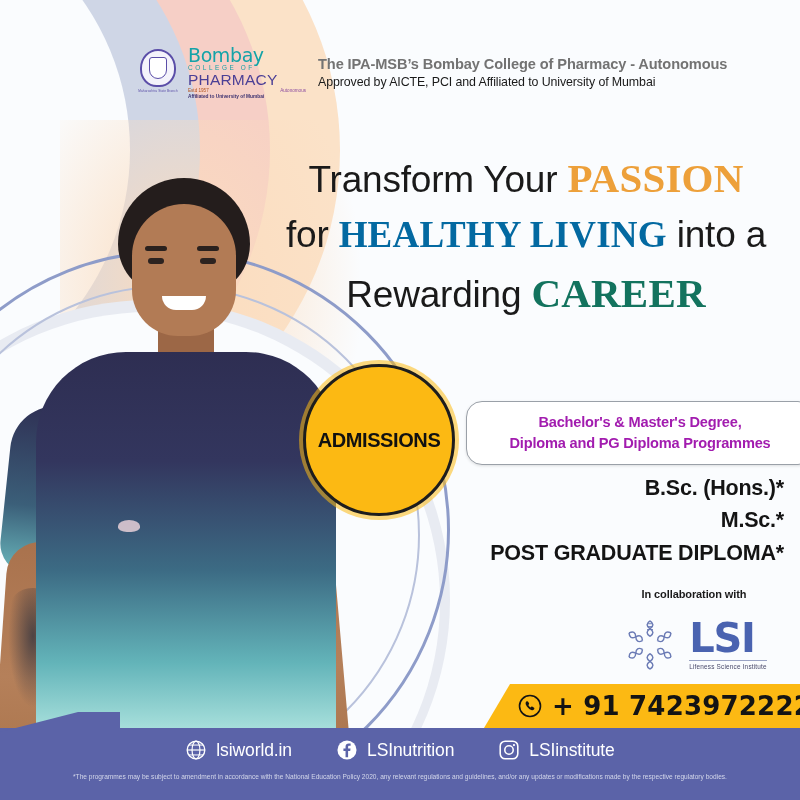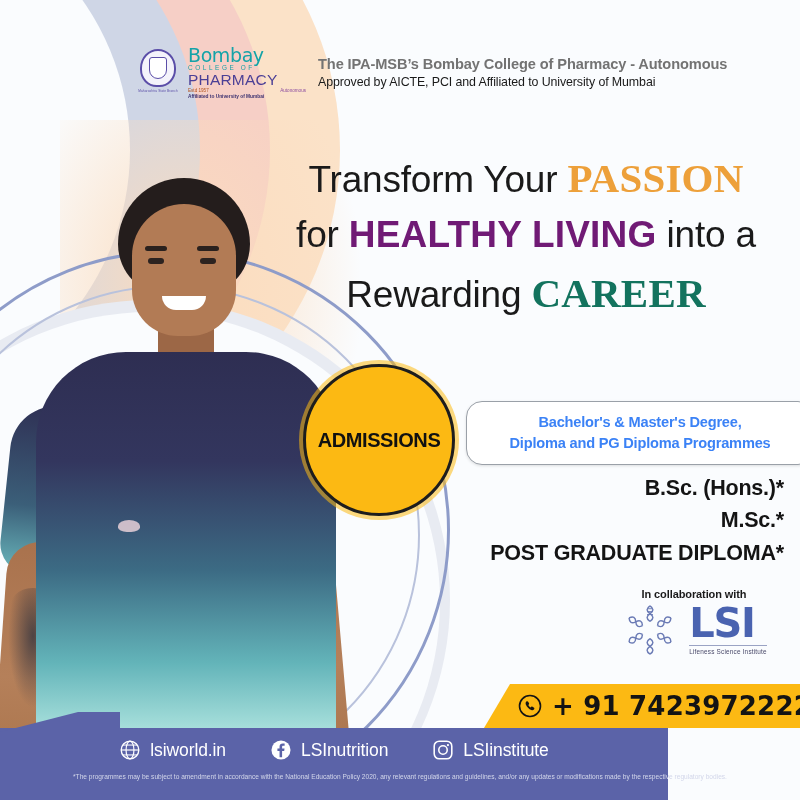--- a/index.html
+++ b/index.html
@@ -118,68 +118,68 @@
   .bcp-sub .auto { color:#8d4fa0; }
   .bcp-affil { font-size:4.8px; color:#3c3170; font-weight:bold; line-height:1.3; }
   .htxt { margin-left:2px; }
   .htxt .h1 { font-size:14.6px; font-weight:bold; color:#737373; letter-spacing:-.1px; white-space:nowrap; }
   .htxt .h2 { font-size:12.4px; color:#1a1a1a; letter-spacing:-.1px; white-space:nowrap; margin-top:3px; }
 
   
   .headline { position:absolute; left:252px; top:148px; width:548px; text-align:center; z-index:13; }
   .hl { font-size:37px; color:#1a1a1a; line-height:1.47; letter-spacing:-.2px; white-space:nowrap; }
   .hl .pass { font-family:"Liberation Serif", serif; font-weight:bold; color:#eda03a; font-size:41px; letter-spacing:.2px; }
-  .hl .heal { font-family:Liberation Sans, sans-serif; font-weight:bold; color:#701a75; font-size:37px; letter-spacing:.2px; }
+  .hl .heal { font-family:Liberation Serif, serif; font-weight:bold; color:#0369a1; font-size:37px; letter-spacing:.2px; }
   .hl .care { font-family:Liberation Serif, serif; font-weight:bold; color:#13735e; font-size:41px; letter-spacing:.2px; }
 
   
   .badge {
     position:absolute; left:303px; top:364px; width:152px; height:152px; border-radius:50%;
     background:#fcb913; border:3px solid #1d1d1d; z-index:16;
     display:flex; flex-direction:column; align-items:center; justify-content:center;
     box-shadow:0 0 0 4px rgba(252,185,19,.55);
   }
   .badge-top { font-size:20px; font-weight:bold; color:#111; letter-spacing:-.4px; }
   .badge-bot { font-size:37px; font-weight:bold; color:#111; letter-spacing:-.6px; line-height:1; margin-top:1px; }
 
   
   .pill {
     position:absolute; left:466px; top:401px; width:348px; padding:10px 16px 11px 16px;
     background:#fff; border:1.5px solid #9aa0a8; border-radius:16px; z-index:15;
     text-align:center; box-shadow:0 1px 3px rgba(0,0,0,.12);
   }
-  .pill div { font-size:14.6px; font-weight:bold; color:#3b82f6; line-height:1.42; letter-spacing:-.2px; white-space:nowrap; }
+  .pill div { font-size:14.6px; font-weight:bold; color:#a21caf; line-height:1.42; letter-spacing:-.2px; white-space:nowrap; }
 
   
   .degrees { position:absolute; left:380px; top:472px; width:404px; text-align:right; z-index:13; }
   .degrees div { font-size:21.5px; font-weight:bold; color:#141414; line-height:1.5; letter-spacing:-.2px; }
 
   
   .collab { position:absolute; left:596px; top:588px; width:196px; text-align:center; z-index:13; }
   .collab-label { font-size:11px; font-weight:bold; color:#1a1a1a; letter-spacing:-.1px; }
-  .lsi-row { display:flex; align-items:center; justify-content:center; gap:10px; margin-top:1px; }
+  .lsi-row { display:flex; align-items:center; justify-content:center; gap:10px; margin-top:16px; }
   .lsi-mark { width:58px; height:58px; flex:0 0 auto; }
   .lsi-text { text-align:left; }
   .lsi-big { font-size:40px; font-weight:bold; color:#4a63b0; letter-spacing:-1.2px; line-height:.9;
     font-family:"DejaVu Sans", sans-serif; }
   .lsi-sub { font-size:6.4px; color:#4a4a6a; letter-spacing:.2px; margin-top:4px;
     border-top:1px solid #9aa3c4; padding-top:2px; }
 
   
   .phone {
     position:absolute; left:484px; top:684px; width:330px; height:44px; z-index:15;
     background:#fcb913; display:flex; align-items:center; gap:10px; padding-left:34px;
     clip-path:polygon(26px 0, 100% 0, 100% 100%, 0 100%);
   }
   .phone-num { font-size:26px; font-weight:bold; color:#141414; letter-spacing:.2px;
     font-family:"DejaVu Sans", sans-serif; }
 
   
   .footer {
-    position:absolute; left:0; bottom:0; width:668px; height:72px; background:#5b63a8; z-index:17;
+    position:absolute; left:0; bottom:0; width:800px; height:72px; background:#5b63a8; z-index:17;
   }
   .footer-notch {
     position:absolute; left:0; top:-16px; width:120px; height:20px; background:#5b63a8;
     clip-path:polygon(0 100%, 78px 0, 120px 0, 120px 100%);
   }
   .social { display:flex; align-items:center; justify-content:center; gap:44px; padding-top:11px; }
   .s-item { display:flex; align-items:center; gap:9px; }
   .s-item span.lbl { font-size:17.5px; color:#fff; letter-spacing:-.1px; }
   .disclaimer {
     position:absolute; left:60px; top:44px; width:680px; text-align:center;

